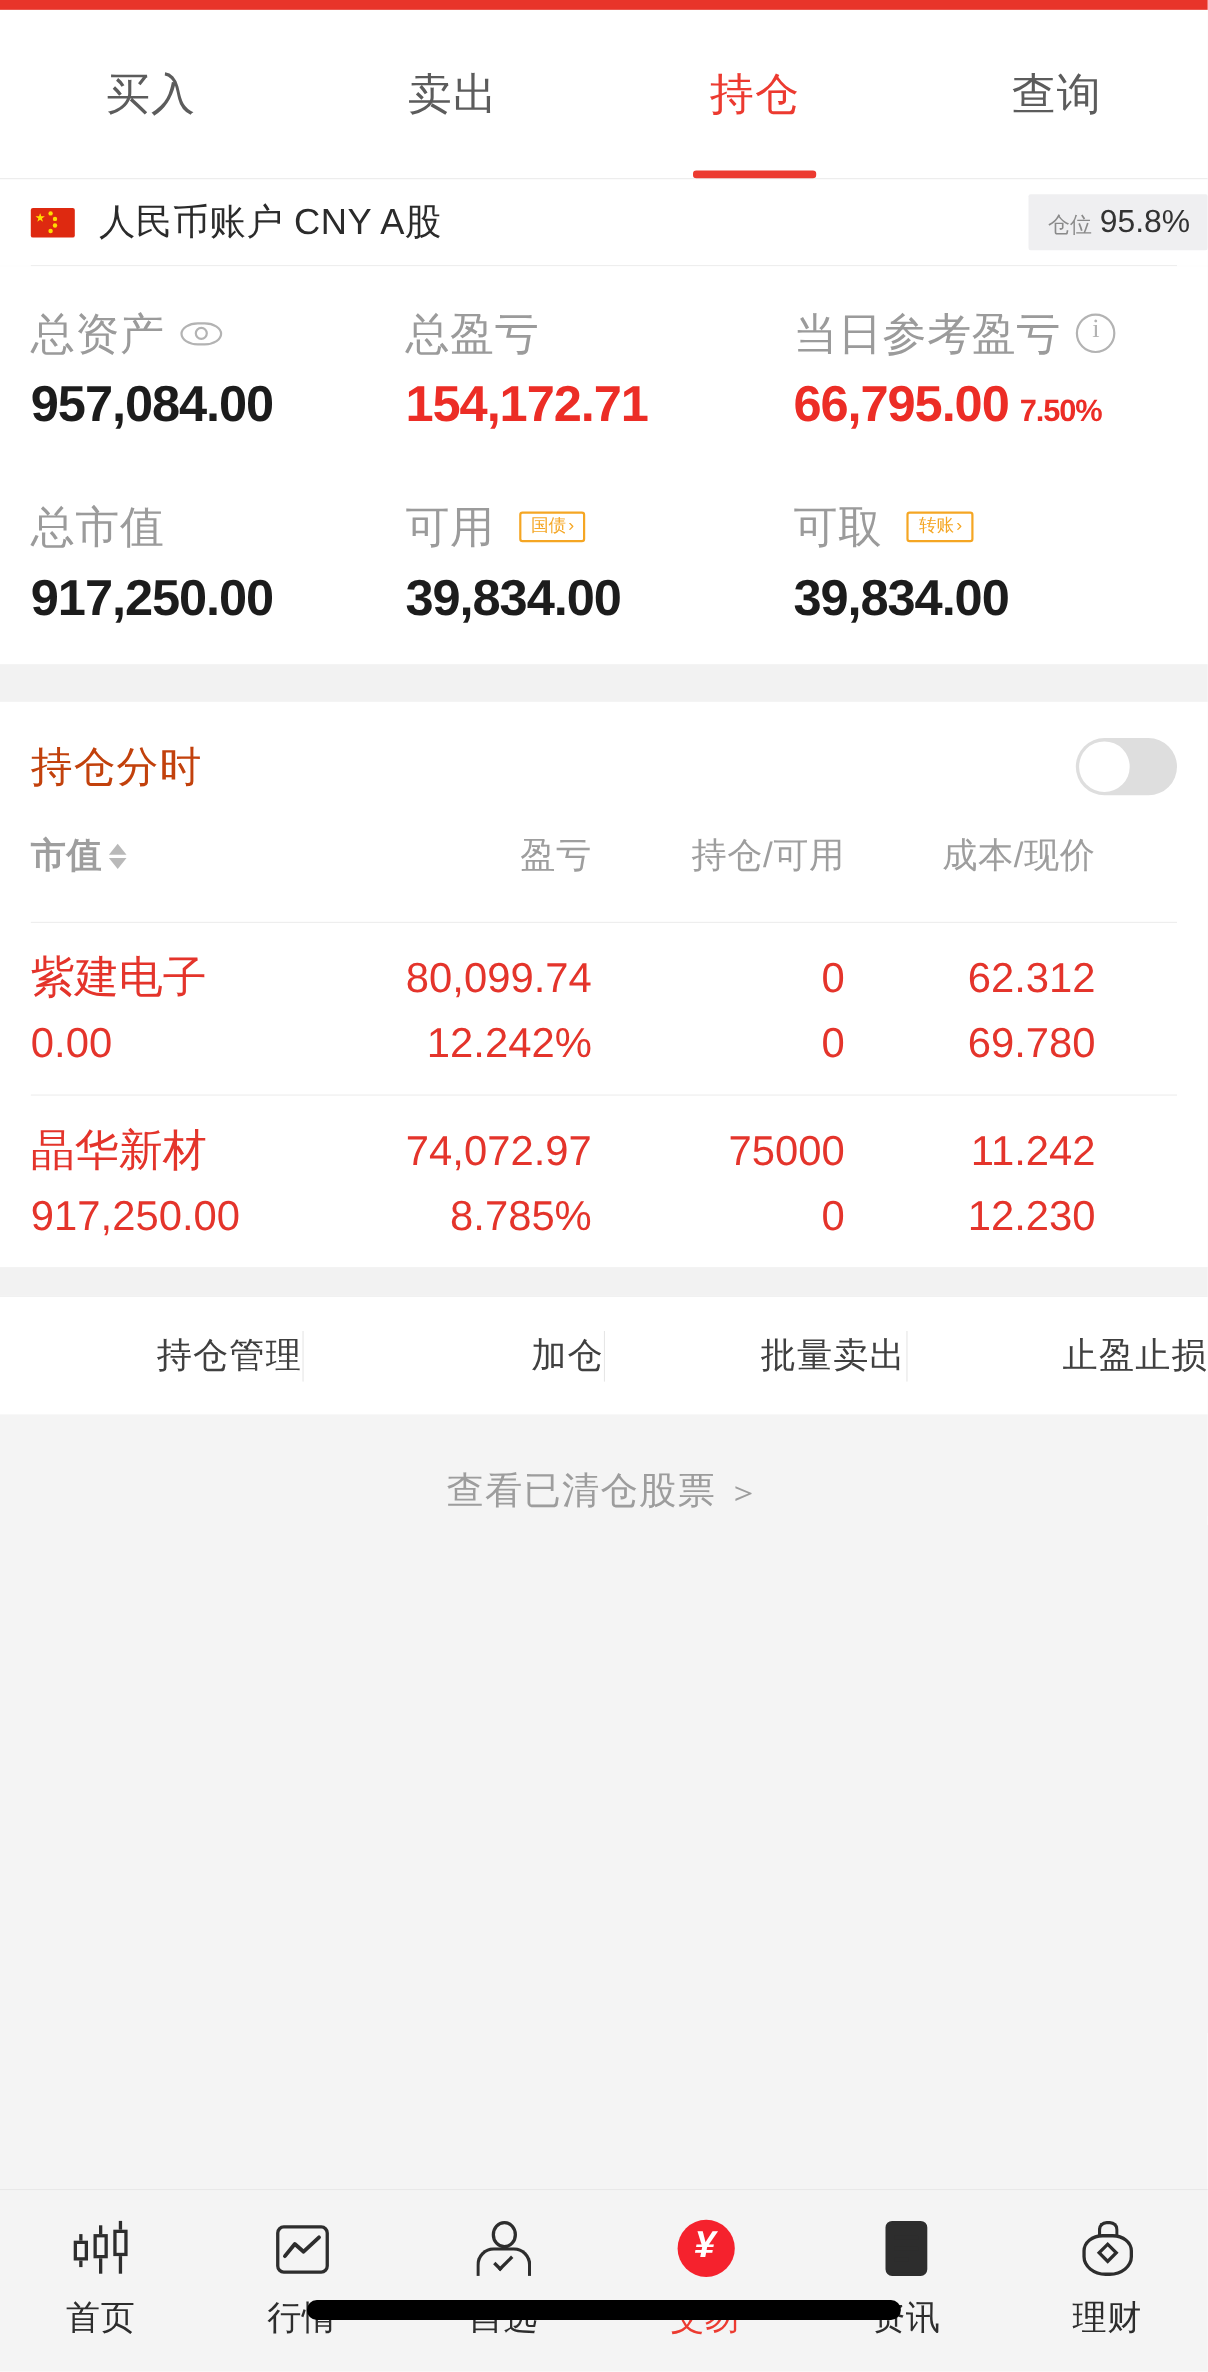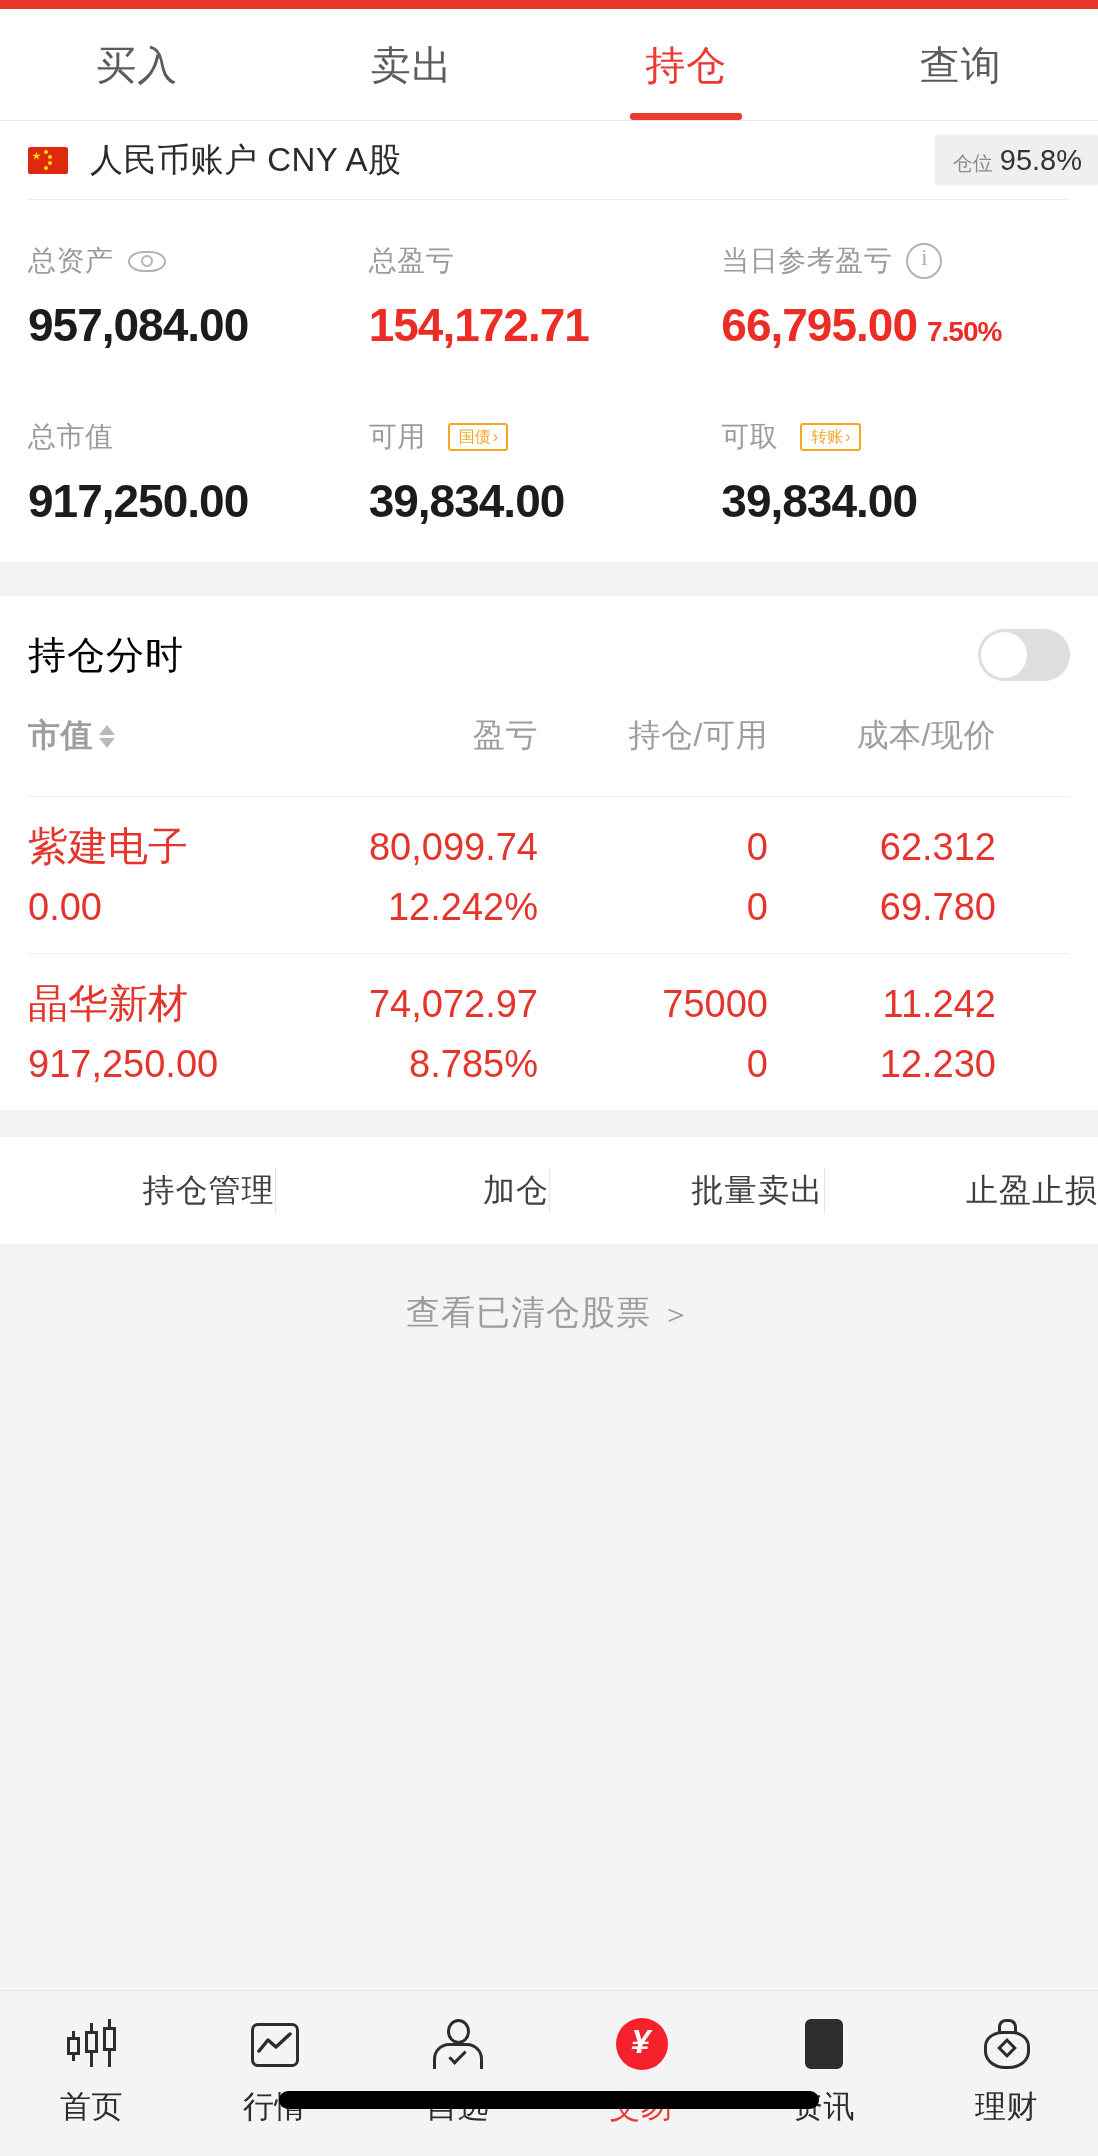--- a/index.html
+++ b/index.html
@@ -11,21 +11,21 @@
     overflow:hidden;
   }
   .screen { position:relative; width:1098px; height:2156px; background:#f4f4f4; }
 
   
   .top-strip { height:9px; background:#e8342a; width:100%; }
 
   
   .tabbar {
     background:#ffffff; display:flex; align-items:stretch;
-    height:112px; border-bottom:1px solid #e9e9e9;
+    height:154px; border-bottom:1px solid #e9e9e9;
   }
   .tab {
     flex:1; display:flex; flex-direction:column;
     align-items:center; justify-content:center; position:relative;
   }
   .tab .lbl { font-size:40px; color:#5c5c5c; letter-spacing:1px; line-height:1; }
   .tab.active .lbl { color:#ec3a30; }
   .tab .ul {
     position:absolute; bottom:0; left:50%; transform:translateX(-50%);
     width:112px; height:7px; background:#ec3a30; border-radius:3px;
@@ -58,21 +58,21 @@
 
   .thin-div { height:1px; background:#ececec; margin:0 28px; }
 
   
   .assets { background:#fff; padding:38px 28px 34px 28px; }
   .arow { display:flex; }
   .acell { flex:1; }
   .acell.c2 { margin-left:-8px; }
   .acell.c3 { margin-left:4px; }
   .alabel { display:flex; align-items:center; gap:14px; height:46px; }
-  .alabel .t { font-size:28px; color:#9b9b9b; letter-spacing:.5px; }
+  .alabel .t { font-size:40px; color:#9b9b9b; letter-spacing:.5px; }
   .aval { font-size:46px; color:#1c1c1c; font-weight:bold; letter-spacing:-1px; margin-top:14px; }
   .aval.red { color:#ec2d26; }
   .aval .pct { font-size:28px; font-weight:bold; margin-left:10px; }
   .arow.second { margin-top:62px; }
 
   .ico-eye { width:38px; height:38px; position:relative; flex:none; }
   .ico-eye .e-out {
     position:absolute; left:0; top:9px; width:38px; height:21px;
     border:2.5px solid #b3b3b3; border-radius:50% / 60%;
   }
@@ -97,21 +97,21 @@
 
   
   .gap { background:#f2f2f2; height:34px; }
 
   
   .poscard { background:#fff; }
   .pos-head {
     height:118px; display:flex; align-items:center; justify-content:space-between;
     padding:0 28px;
   }
-  .pos-head .title { font-size:38px; color:#000000; letter-spacing:1px; }
+  .pos-head .title { font-size:38px; color:#c2410c; letter-spacing:1px; }
   .switch {
     width:92px; height:52px; background:#dedede; border-radius:26px;
     position:relative; flex:none;
   }
   .switch .knob {
     position:absolute; left:3px; top:3px; width:46px; height:46px;
     background:#fff; border-radius:50%;
   }
 
   .tbl { width:100%; }

